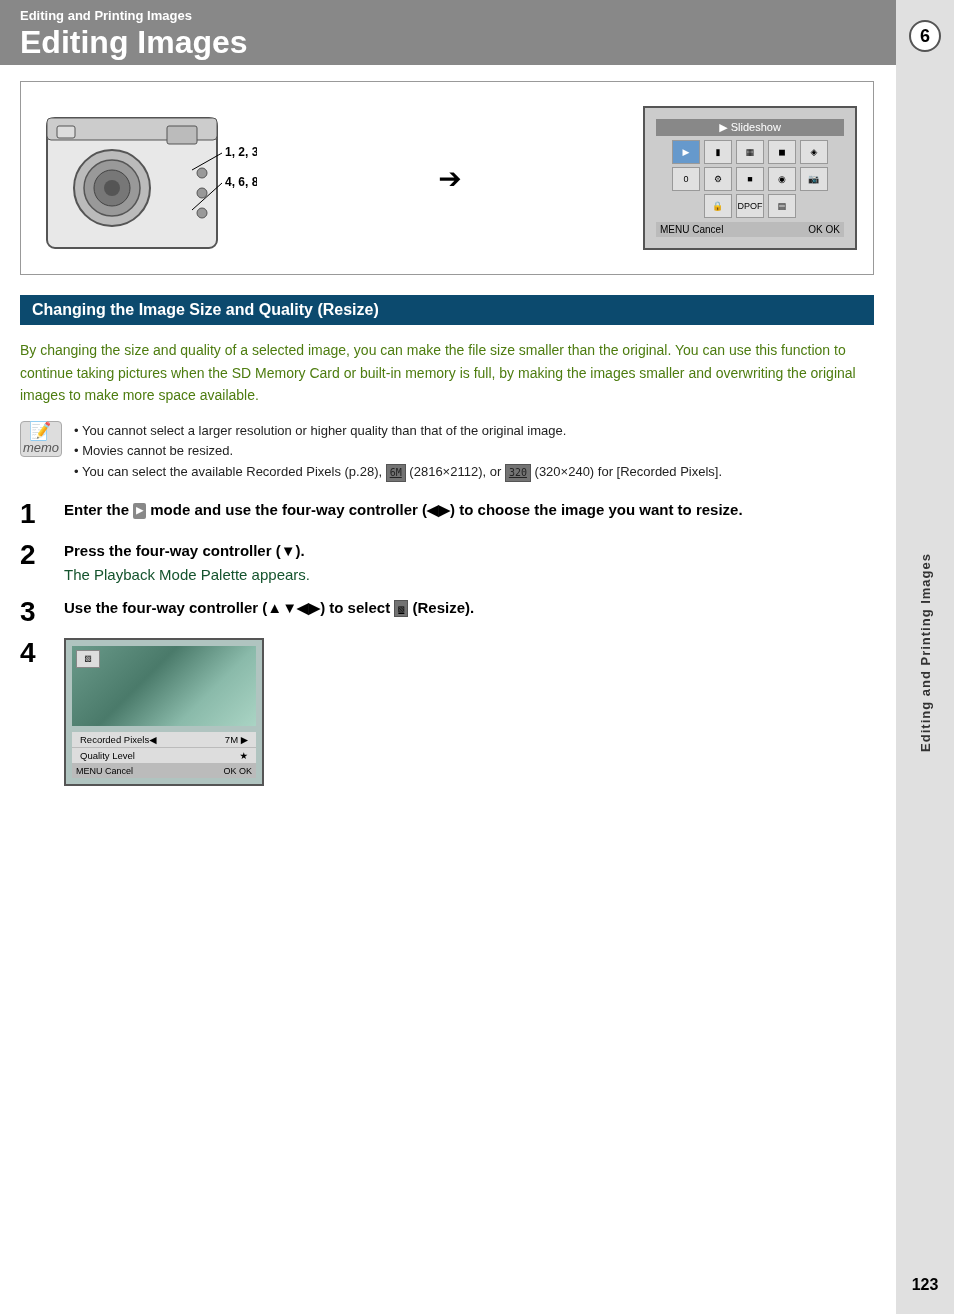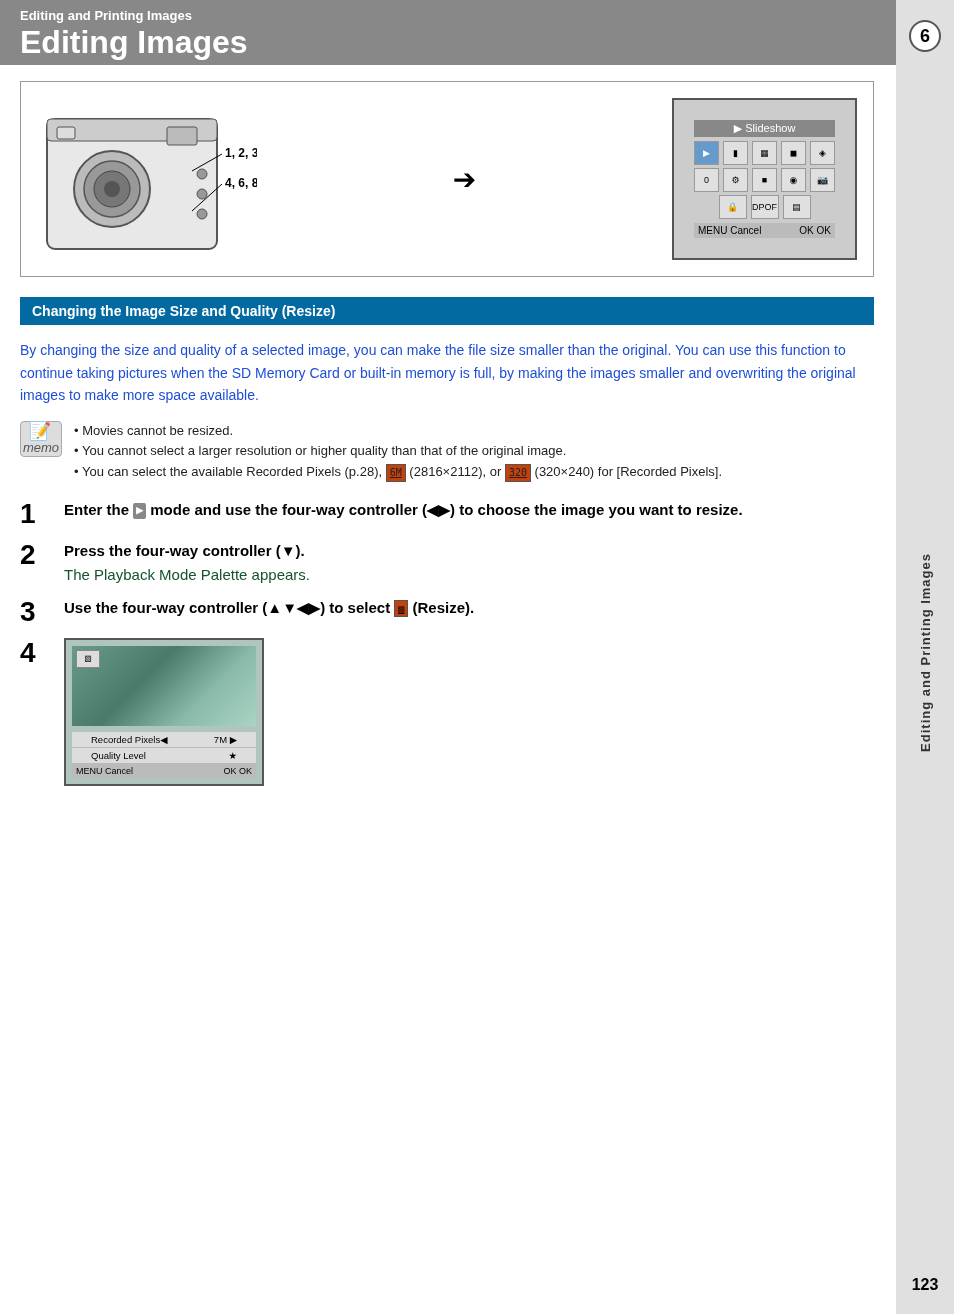--- a/index.html
+++ b/index.html
@@ -56,25 +56,25 @@
       height: 160px;
       position: relative;
     }
     .arrow-right {
       font-size: 28px;
       color: #000;
       margin: 0 10px;
     }
     
     .screen-mockup {
-      width: 185px;
+      width: 214px;
       border: 2px solid #555;
       background: #ccc;
       font-size: 11px;
-      padding: 20px;
+      padding: 11px;
     }
     .screen-title-bar {
       background: #888;
       color: #fff;
       text-align: center;
       font-size: 11px;
       padding: 2px 4px;
       margin-bottom: 4px;
     }
     .screen-icons-row {
@@ -101,34 +101,34 @@
       display: flex;
       justify-content: space-between;
       background: #bbb;
       padding: 2px 4px;
       font-size: 10px;
       margin-top: 4px;
     }
 
     
     .section-heading {
-      background: #0369a1;
-      color: #fff;
-      font-size: 14px;
+      background: #0c4a6e;
+      color: #fff;
+      font-size: 16px;
       font-weight: bold;
       padding: 6px 12px;
       margin-bottom: 14px;
     }
 
     
     .body-text {
       font-size: 14px;
       line-height: 1.6;
       margin-bottom: 14px;
-      color: #1d4ed8;
+      color: #4d7c0f;
     }
 
     
     .memo-box {
       display: flex;
       gap: 12px;
       margin-bottom: 16px;
       align-items: flex-start;
     }
     .memo-icon {
@@ -238,21 +238,21 @@
       justify-content: center;
     }
     .resize-controls {
       background: #ddd;
       font-size: 10px;
     }
     .resize-row {
       display: flex;
       justify-content: space-between;
       align-items: center;
-      padding: 2px 19px;
+      padding: 2px 8px;
       border-bottom: 1px solid #bbb;
     }
     .resize-row-label {
       font-size: 9.5px;
     }
     .resize-row-value {
       font-size: 9.5px;
       display: flex;
       align-items: flex-start;
       gap: 4px;
@@ -262,21 +262,21 @@
       justify-content: space-between;
       background: #bbb;
       padding: 2px 4px;
       font-size: 9px;
     }
 
     
     .badge {
       display: inline-block;
       border: 1px solid #555;
-      background: #c2410c;
+      background: #737373;
       font-size: 10px;
       padding: 0 3px;
       vertical-align: middle;
       font-family: monospace;
       text-decoration: underline;
     }
 
     
     .right-sidebar {
       position: absolute;
@@ -411,22 +411,22 @@
 
   <div class="body-text">By changing the size and quality of a selected image, you can make the file size smaller than the original. You can use this function to continue taking pictures when the SD Memory Card or built-in memory is full, by making the images smaller and overwriting the original images to make more space available.</div>
 
   <div class="memo-box">
     <div class="memo-icon">
       <div class="memo-icon-top">📝</div>
       <div style="font-size:13px;font-style:italic;">memo</div>
     </div>
     <div class="memo-content">
       <ul>
+        <li>You cannot select a larger resolution or higher quality than that of the original image.</li>
         <li>Movies cannot be resized.</li>
-        <li>You cannot select a larger resolution or higher quality than that of the original image.</li>
         <li>You can select the available Recorded Pixels (p.28), <span class="badge">6M</span> (2816×2112), or <span class="badge">320</span> (320×240) for [Recorded Pixels].</li>
       </ul>
     </div>
   </div>
 
   <div class="step">
     <div class="step-number">1</div>
     <div class="step-content">
       <div class="step-title">
         Enter the <span class="inline-icon">▶</span> mode and use the four-way controller (◀▶) to choose the image you want to resize.

